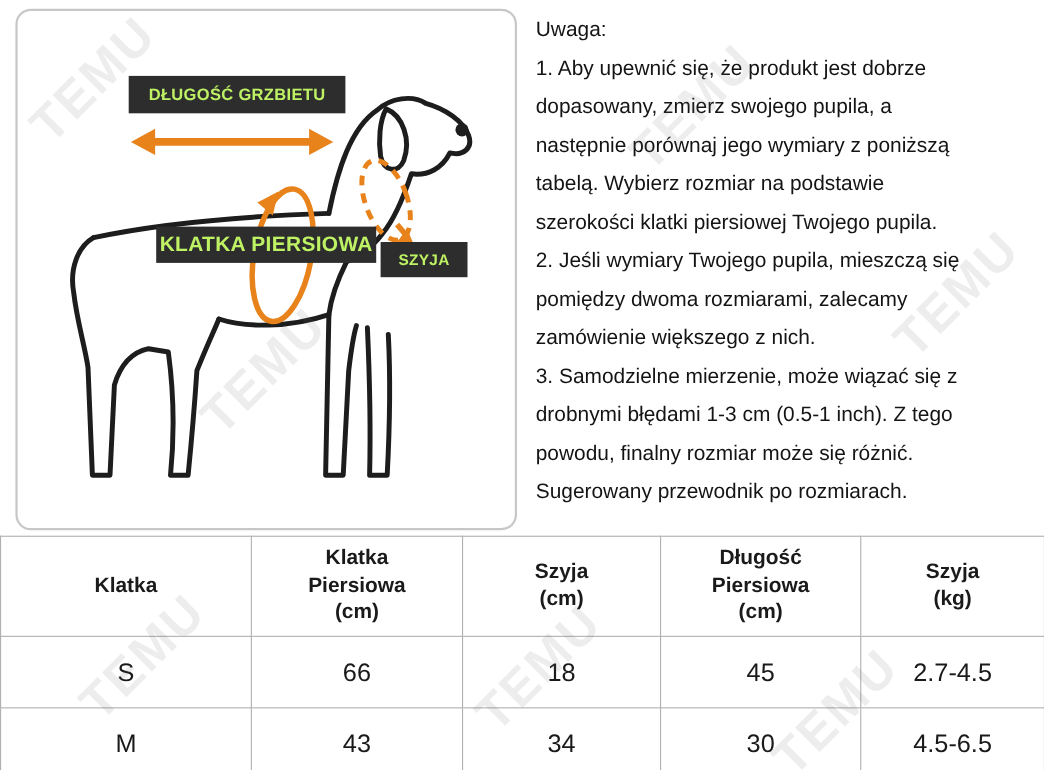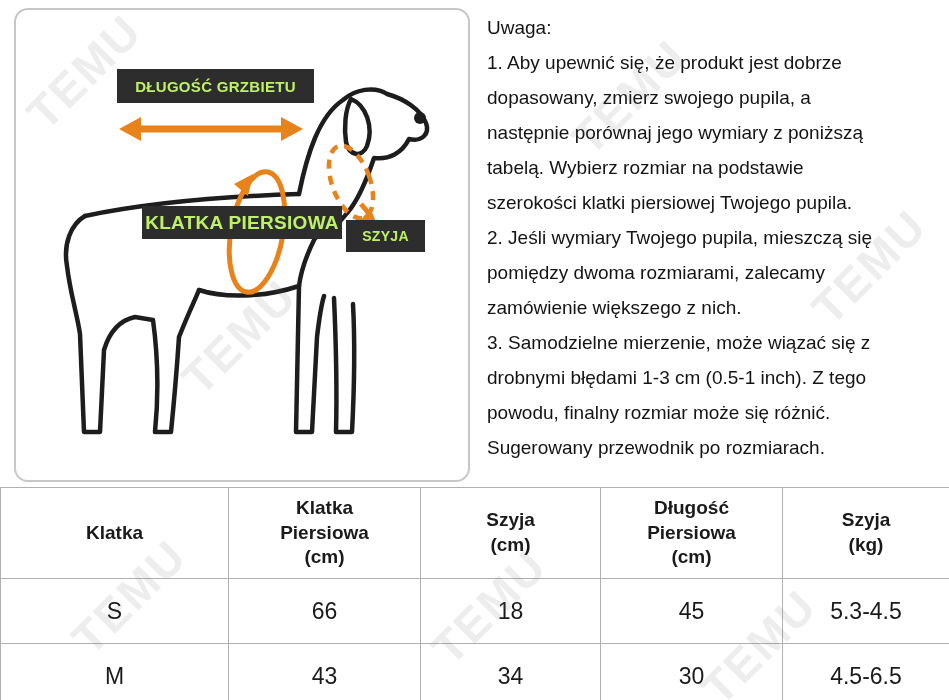--- a/index.html
+++ b/index.html
@@ -136,21 +136,21 @@
       <th>Szyja
 (kg)</th>
     </tr>
   </thead>
   <tbody>
     <tr>
       <td>S</td>
       <td>66</td>
       <td>18</td>
       <td>45</td>
-      <td>5.3-4.5</td>
+      <td>2.7-4.5</td>
     </tr>
     <tr>
       <td>M</td>
       <td>43</td>
       <td>34</td>
       <td>30</td>
       <td>4.5-6.5</td>
     </tr>
   </tbody>
 </table>

